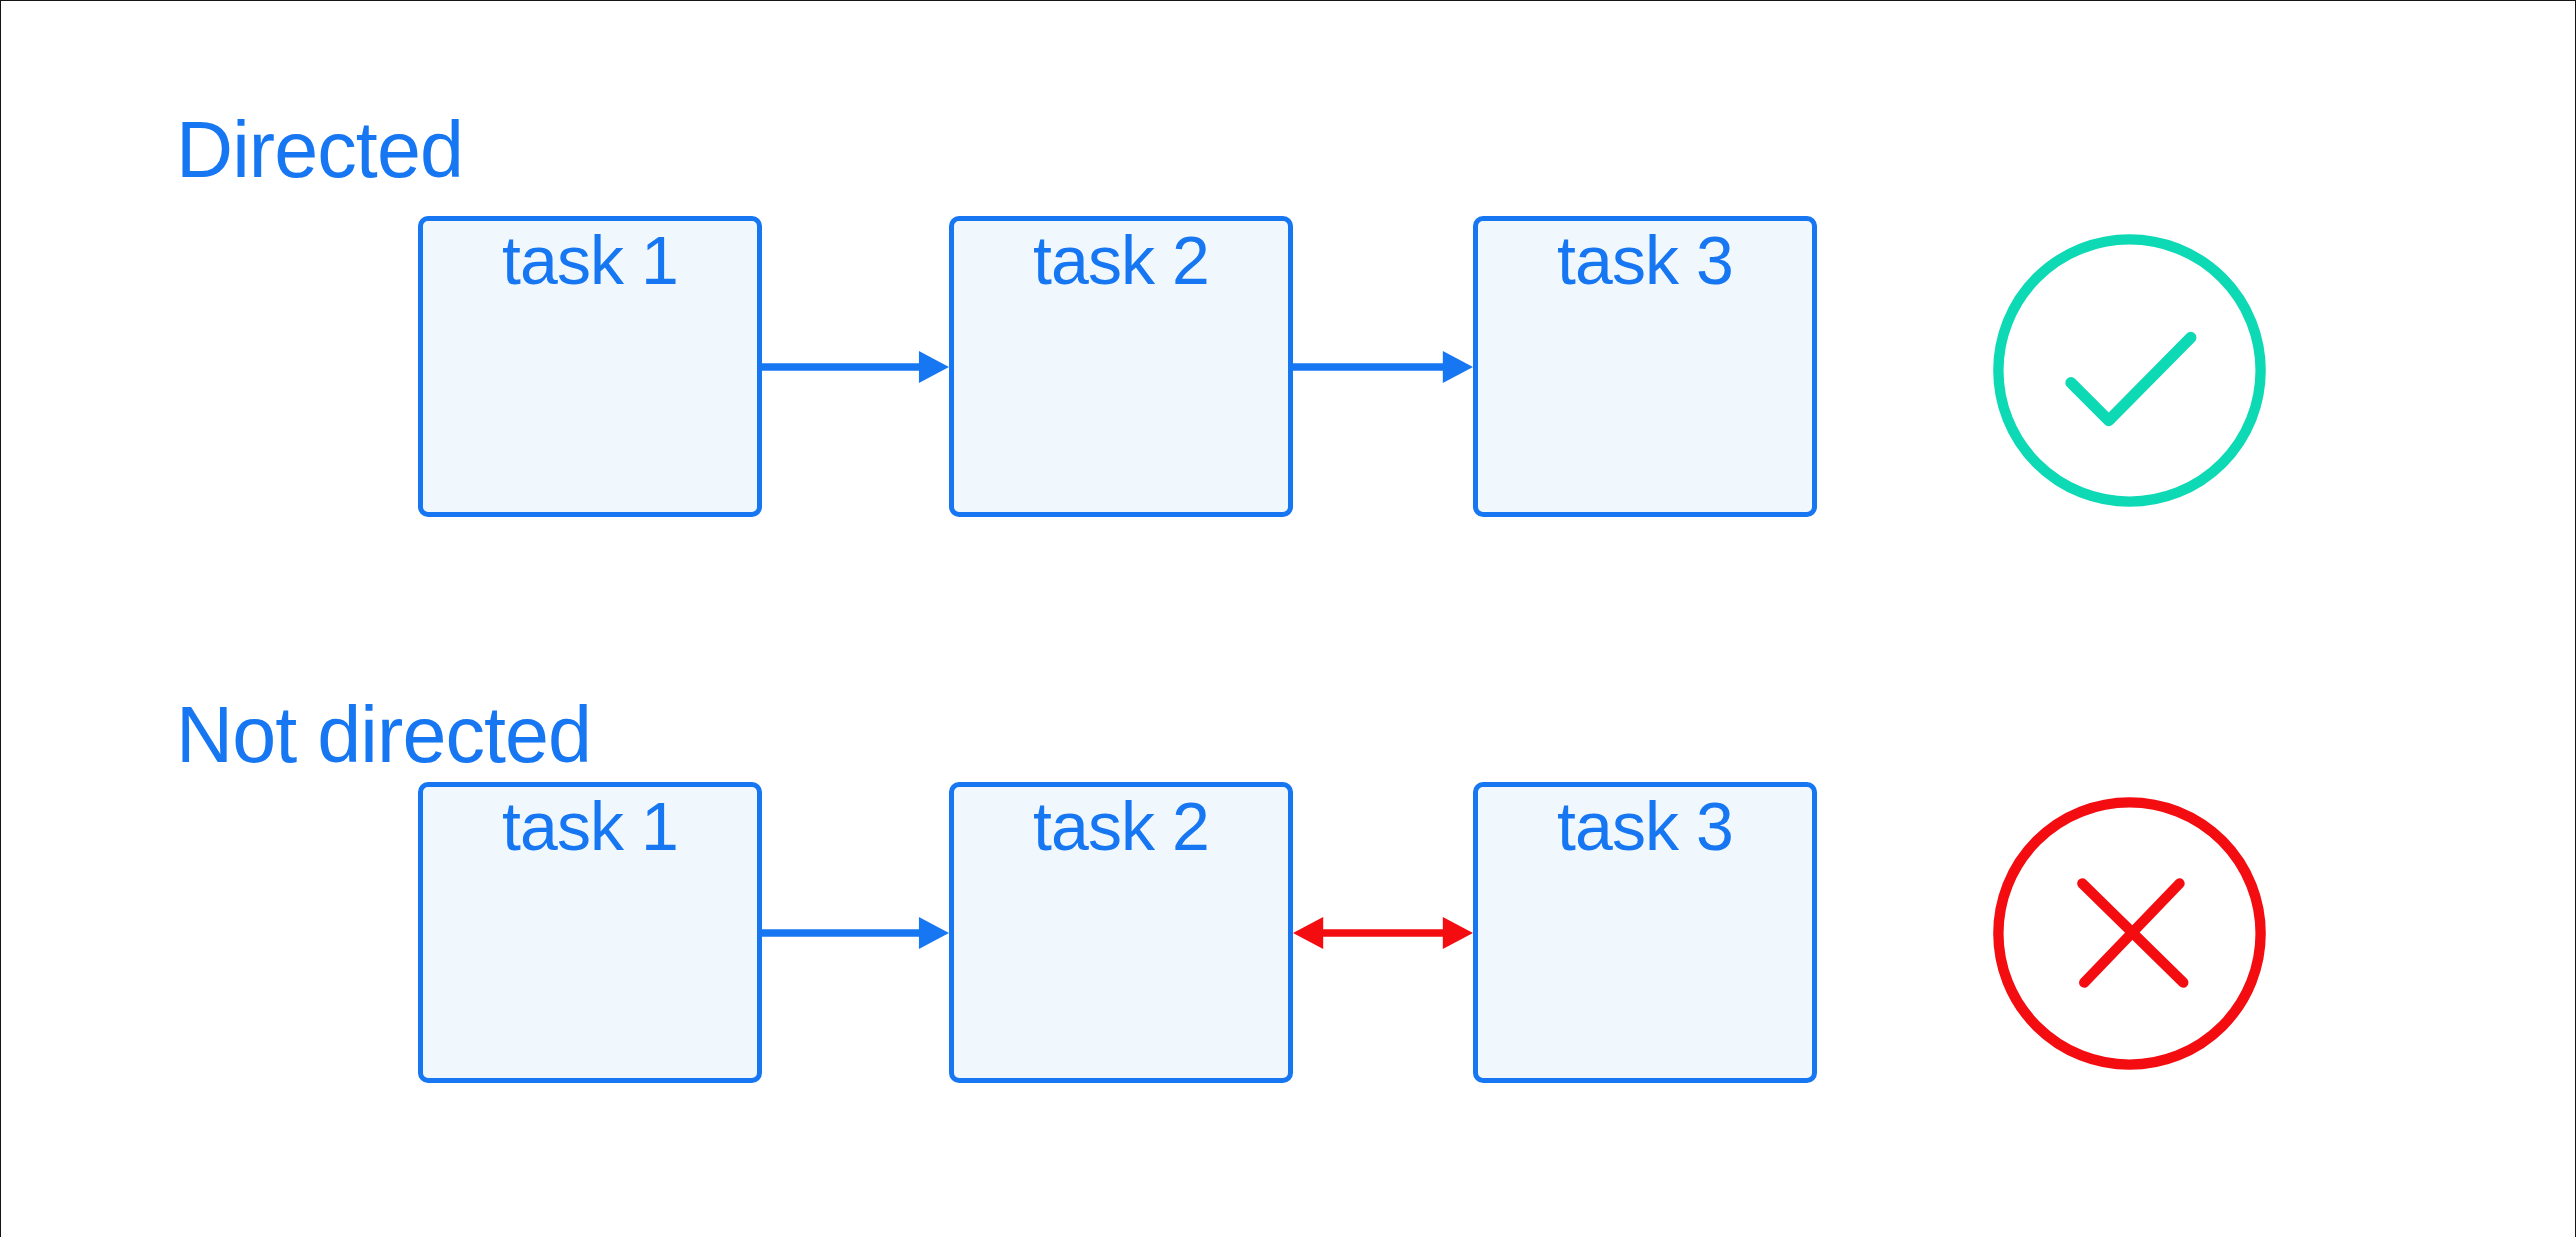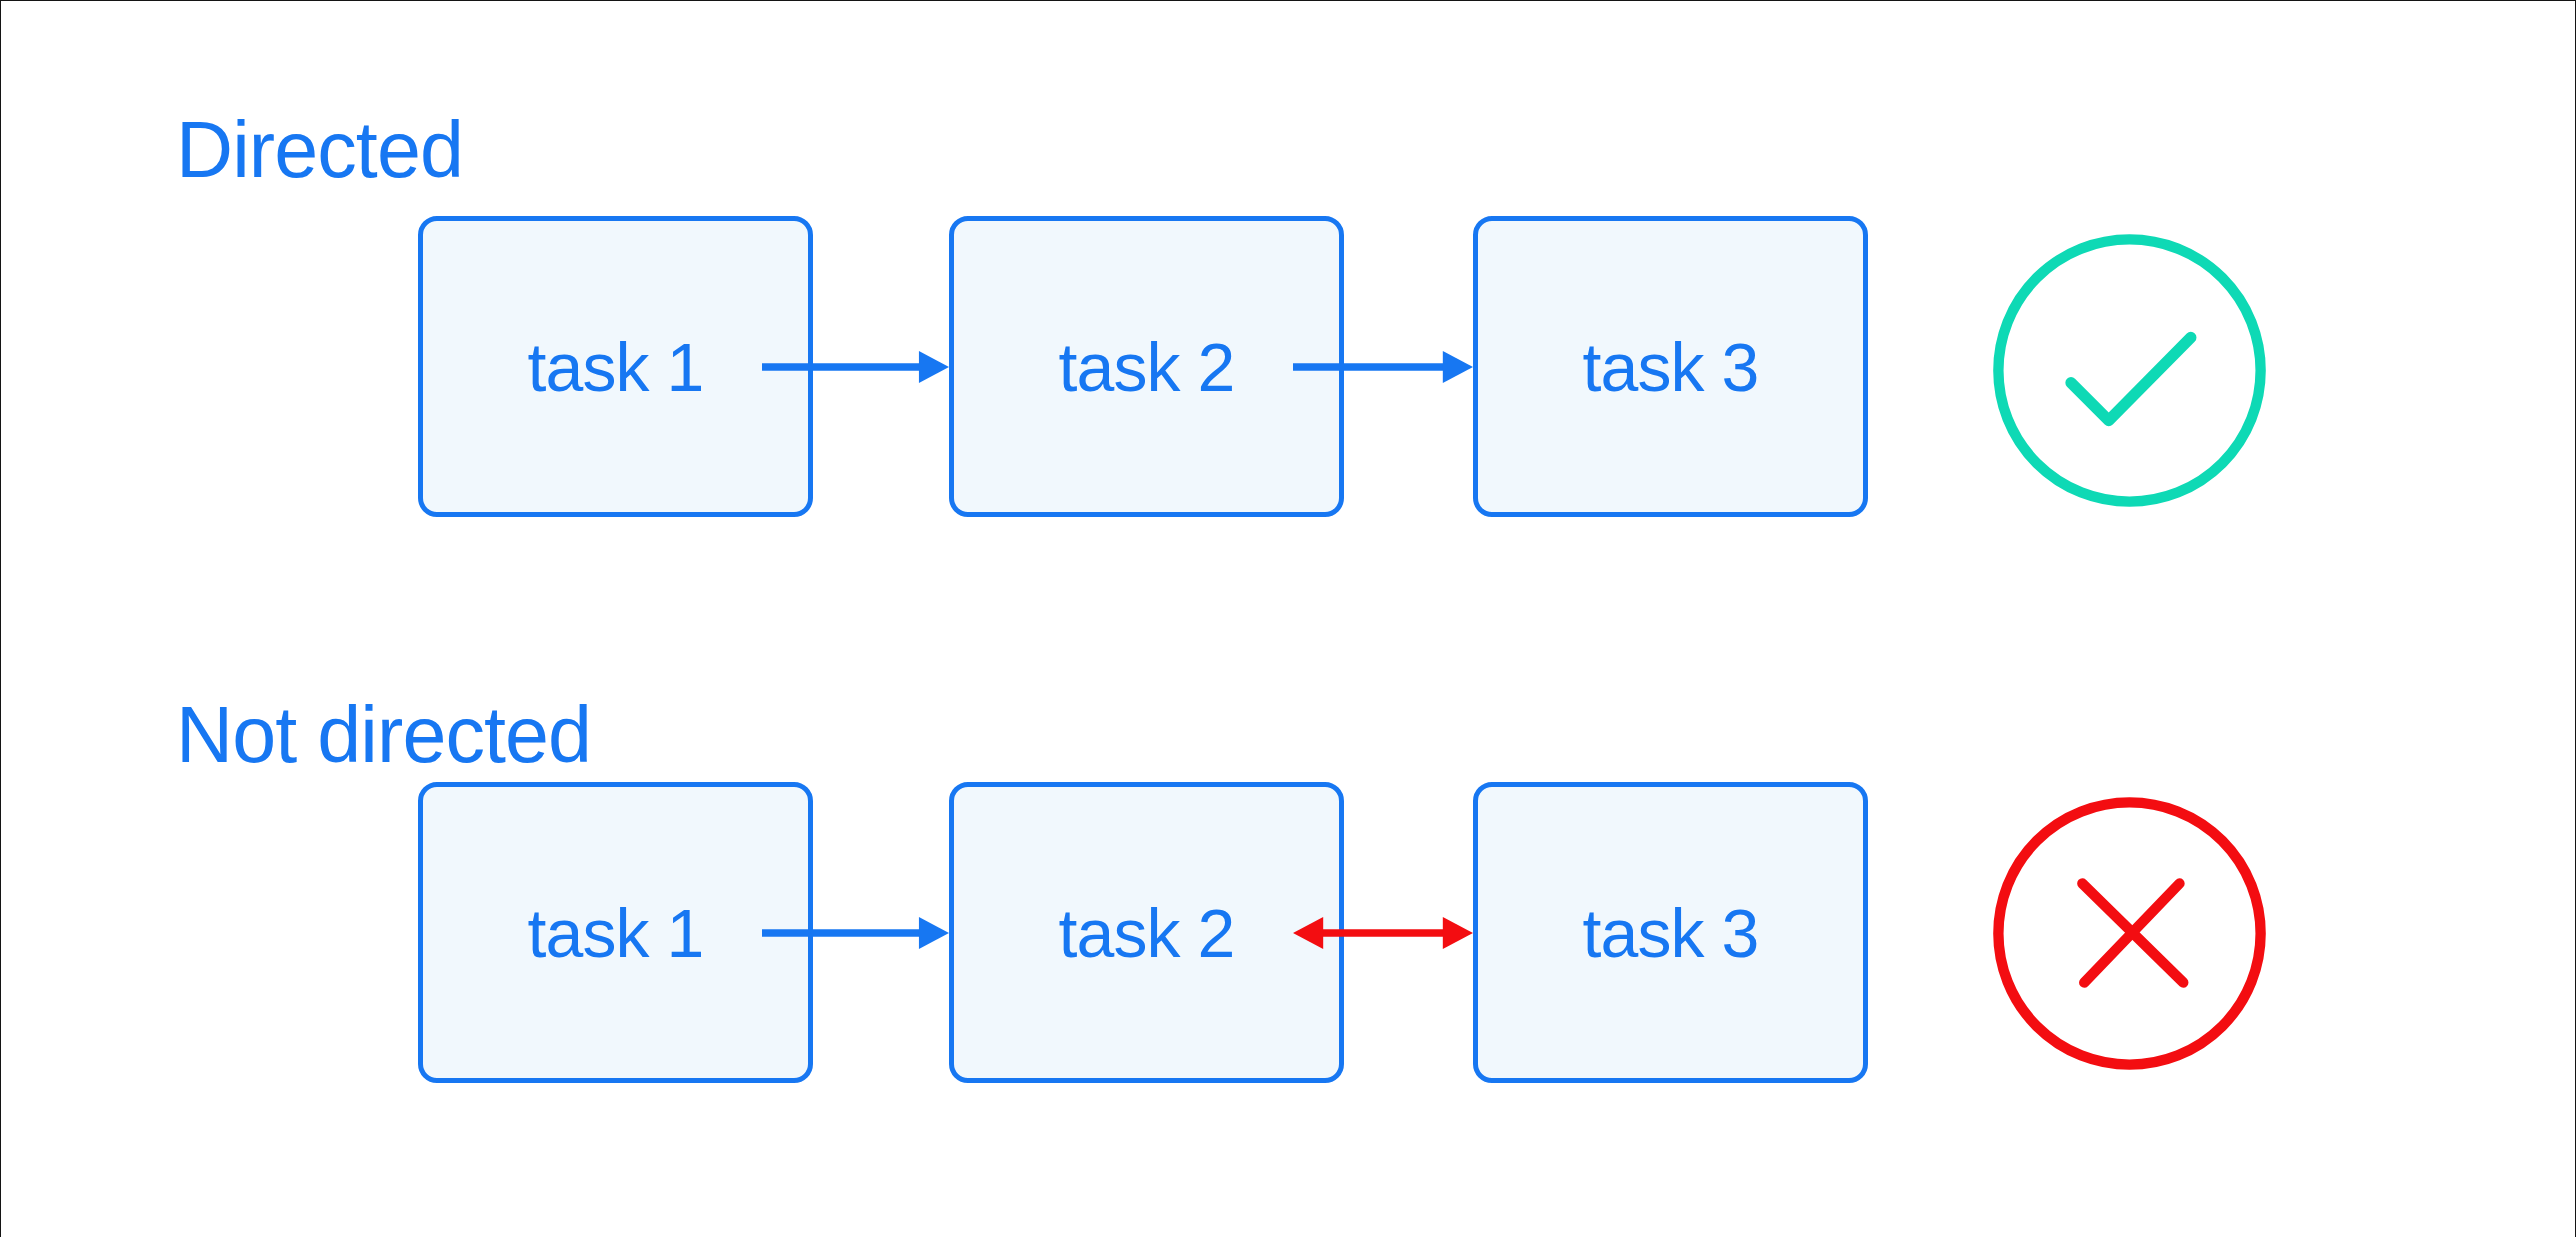--- a/index.html
+++ b/index.html
@@ -21,28 +21,28 @@
   .row-title {
     position: absolute;
     font-size: 79px;
     line-height: 1;
     letter-spacing: -0.9px;
     color: var(--blue, #1777f2);
     white-space: nowrap;
   }
   .node {
     position: absolute;
-    width: 395px;
+    width: 344px;
     height: 301px;
     box-sizing: border-box;
     background: var(--box_fill, #f1f8fd);
     border: 5.7px solid var(--blue, #1777f2);
-    border-radius: 19px;
+    border-radius: 10px;
     display: flex;
-    align-items: center;
+    align-items: flex-start;
     justify-content: center;
   }
   .node-label {
     font-size: 68px;
     letter-spacing: -0.9px;
     color: var(--blue, #1777f2);
     white-space: nowrap;
   }
   .edge, .status-icon {
     position: absolute;

